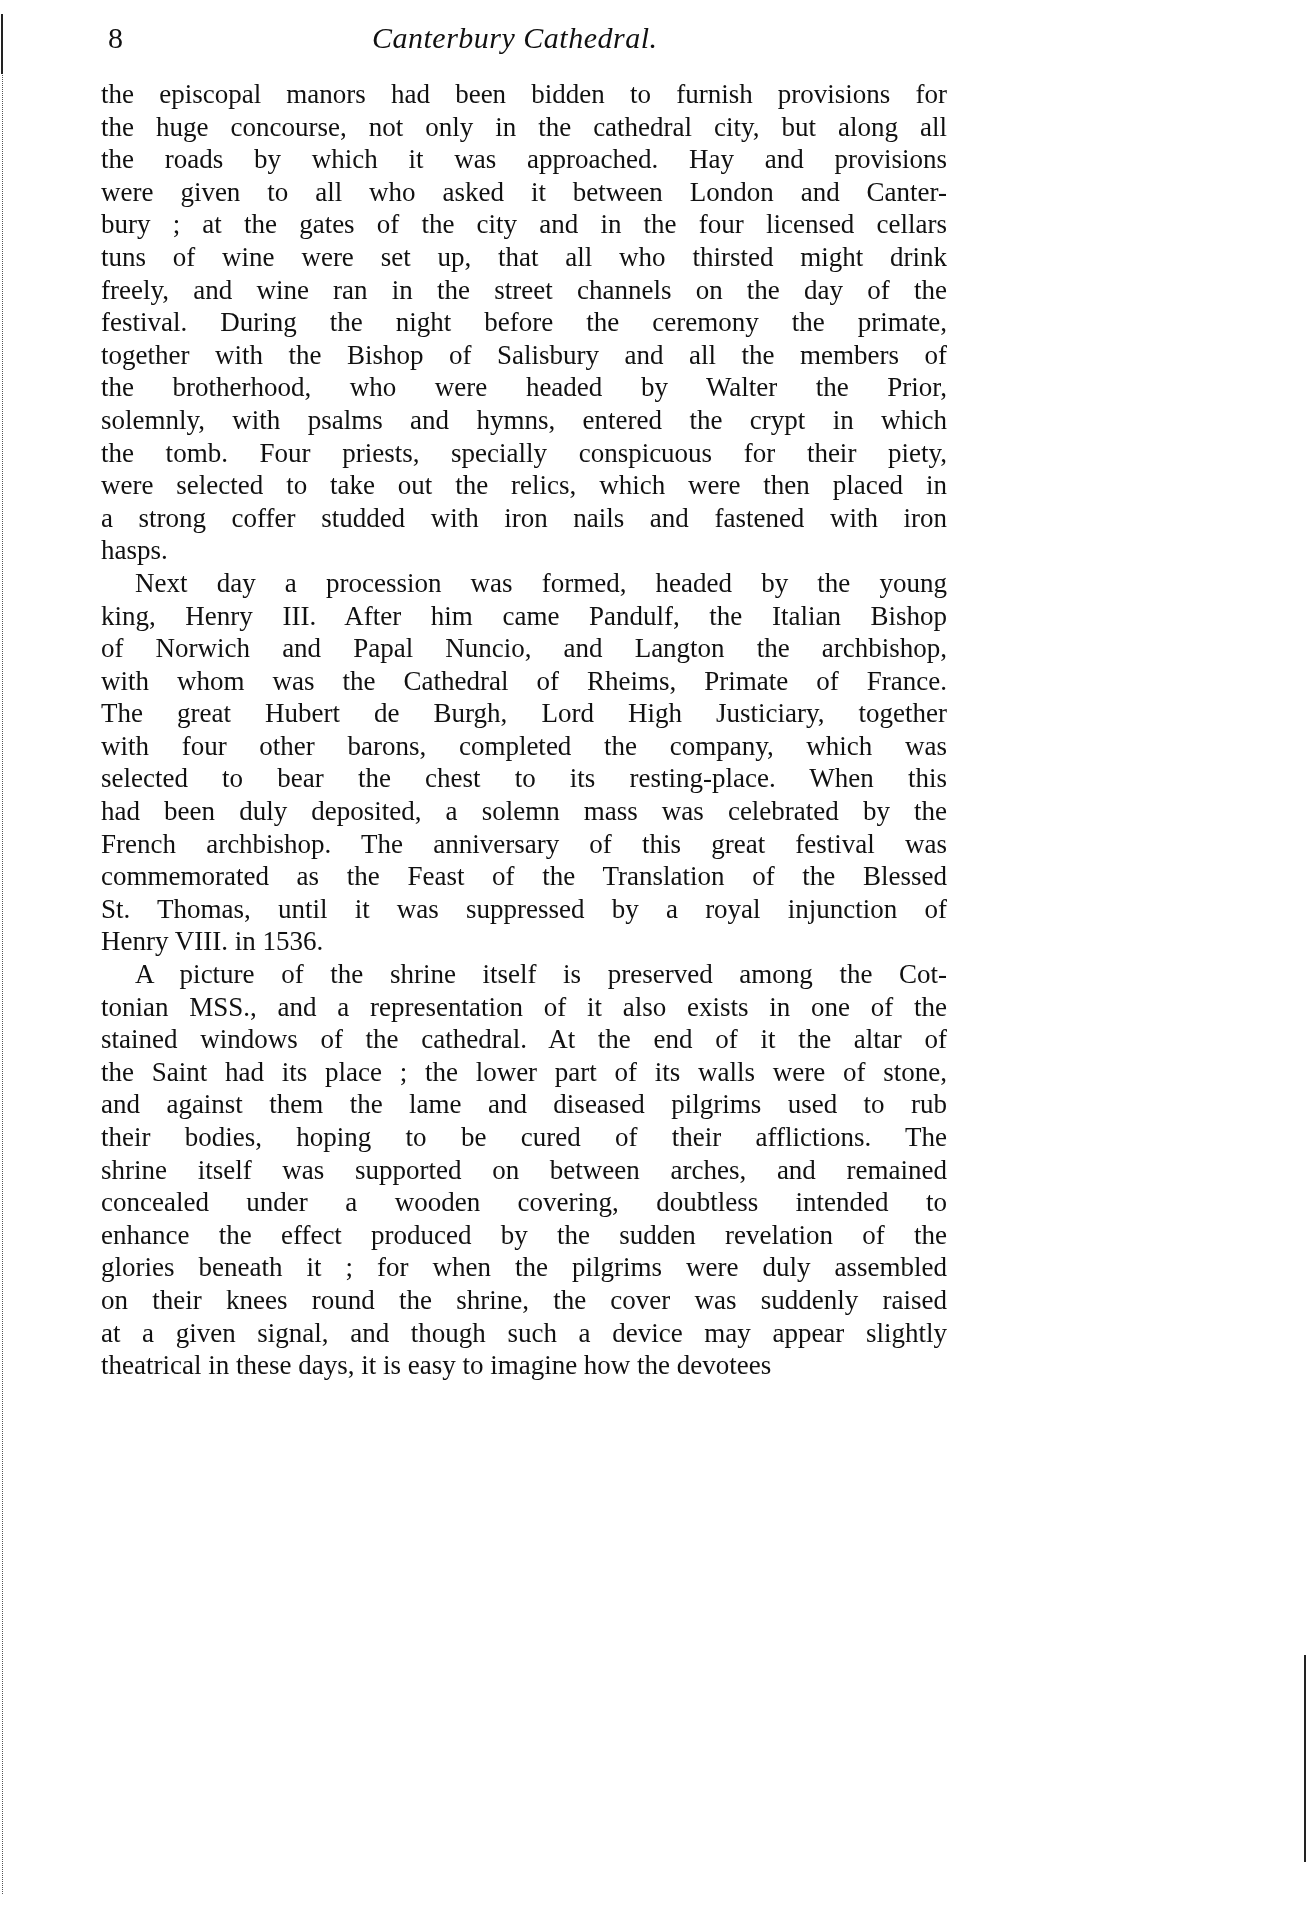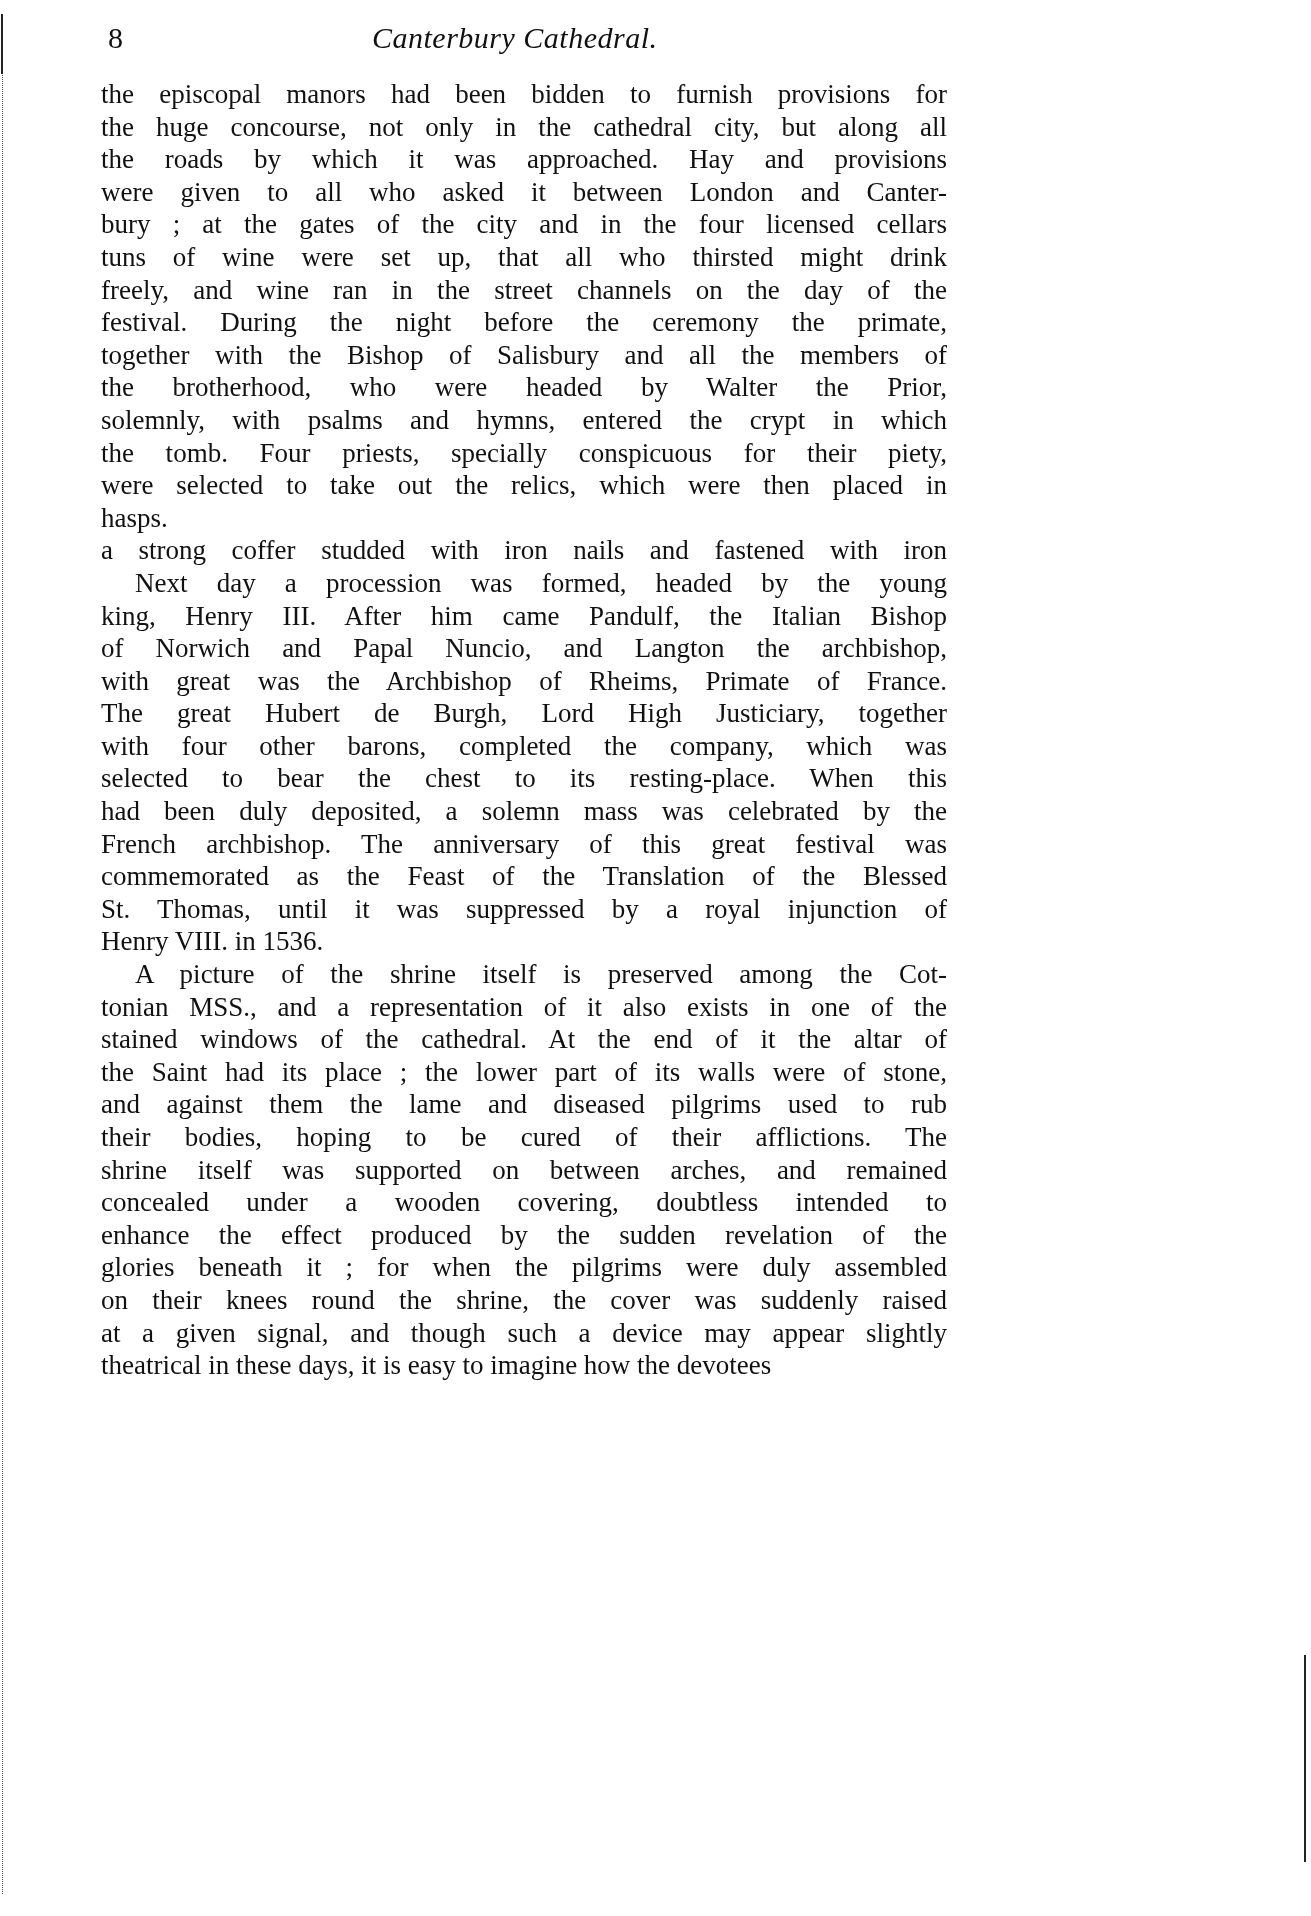--- a/index.html
+++ b/index.html
@@ -111,28 +111,28 @@
         <span class="line">were given to all who asked it between London and Canter-</span>
         <span class="line">bury ; at the gates of the city and in the four licensed cellars</span>
         <span class="line">tuns of wine were set up, that all who thirsted might drink</span>
         <span class="line">freely, and wine ran in the street channels on the day of the</span>
         <span class="line">festival.  During the night before the ceremony the primate,</span>
         <span class="line">together with the Bishop of Salisbury and all the members of</span>
         <span class="line">the brotherhood, who were headed by Walter the Prior,</span>
         <span class="line">solemnly, with psalms and hymns, entered the crypt in which</span>
         <span class="line">the tomb.  Four priests, specially conspicuous for their piety,</span>
         <span class="line">were selected to take out the relics, which were then placed in</span>
+        <span class="line">a strong coffer studded with iron nails and fastened with iron</span>
         <span class="line last">hasps.</span>
-        <span class="line">a strong coffer studded with iron nails and fastened with iron</span>
       </div>
       <div>
         <span class="line indent">Next day a procession was formed, headed by the young</span>
         <span class="line">king, Henry III.  After him came Pandulf, the Italian Bishop</span>
         <span class="line">of Norwich and Papal Nuncio, and Langton the archbishop,</span>
-        <span class="line">with great was the Archbishop of Rheims, Primate of France.</span>
+        <span class="line">with whom was the Cathedral of Rheims, Primate of France.</span>
         <span class="line">The great Hubert de Burgh, Lord High Justiciary, together</span>
         <span class="line">with four other barons, completed the company, which was</span>
         <span class="line">selected to bear the chest to its resting-place.  When this</span>
         <span class="line">had been duly deposited, a solemn mass was celebrated by the</span>
         <span class="line">French archbishop.  The anniversary of this great festival was</span>
         <span class="line">commemorated as the Feast of the Translation of the Blessed</span>
         <span class="line">St. Thomas, until it was suppressed by a royal injunction of</span>
         <span class="line last">Henry VIII. in 1536.</span>
       </div>
       <div>

